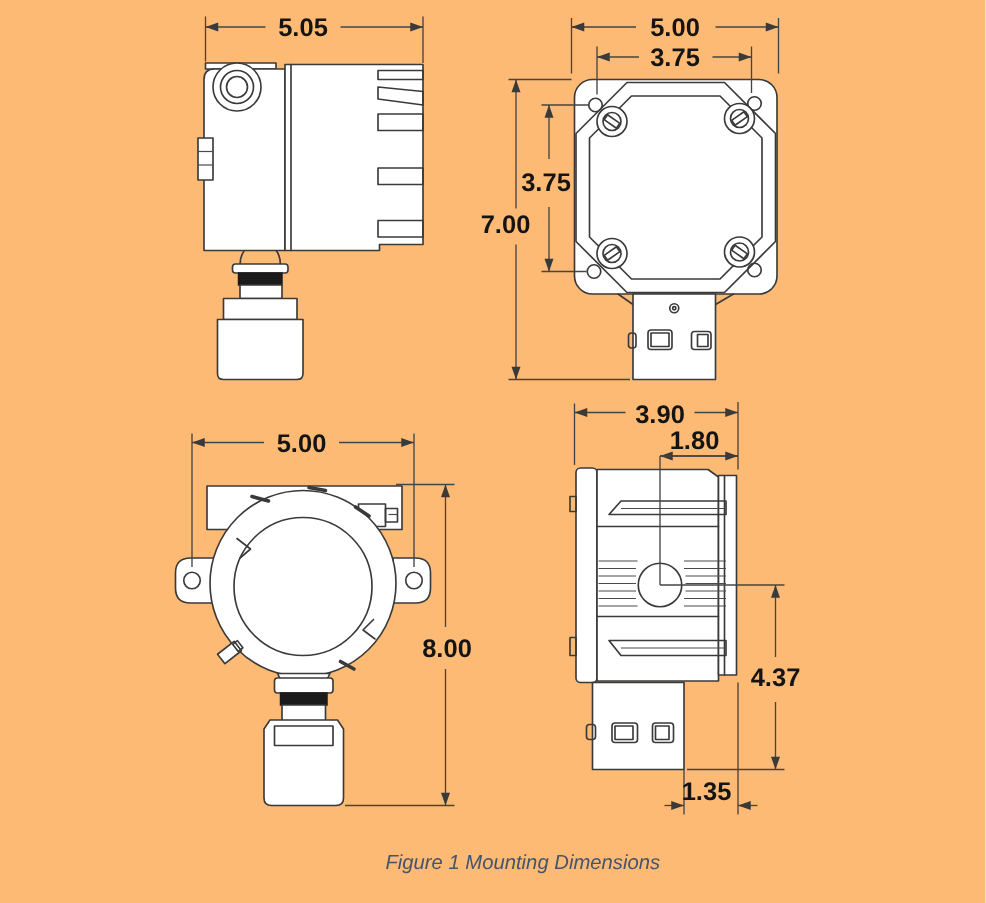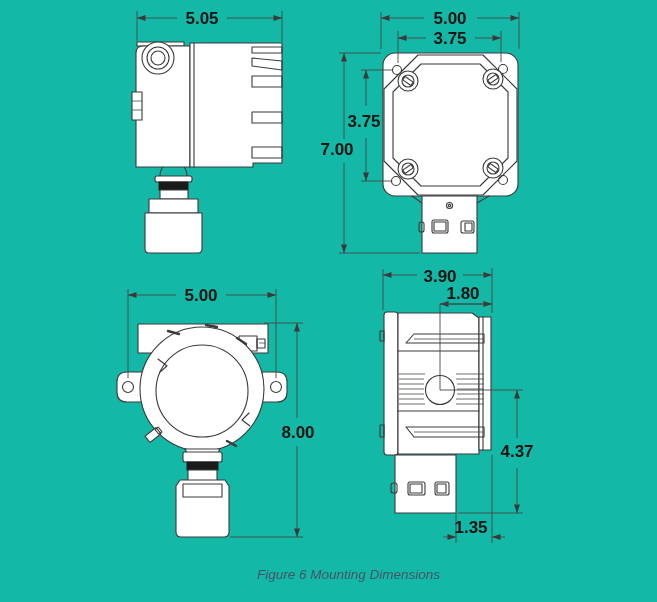--- a/index.html
+++ b/index.html
@@ -1,17 +1,17 @@
 <!DOCTYPE html>
 <html><head>
 <meta charset="utf-8">
 <style>
   html,body { margin:0; padding:0; background:#ffffff; }
   #page {
-    position:relative; width:657px; height:602px; background:#14b8a6;
+    position:relative; width:657px; height:602px; background:#fdba74;
     font-family:"Liberation Sans", sans-serif; overflow:hidden;
   }
   svg { display:block; }
   .part   { fill:none; stroke:#3a3a3a; stroke-width:1.1; stroke-linejoin:round; stroke-linecap:round; }
   .partw  { fill:#ffffff; stroke:#3a3a3a; stroke-width:1.1; stroke-linejoin:round; }
   .thin   { fill:none; stroke:#4a4a4a; stroke-width:0.8; }
   .dark   { fill:#1b1b1b; stroke:#1b1b1b; }
   .tick   { fill:none; stroke:#3a3a3a; stroke-width:2.4; stroke-linecap:round; }
   .dim    { fill:none; stroke:#454545; stroke-width:0.9; }
   .dimtext{ font:700 17px "Liberation Sans", sans-serif; fill:#141414; text-anchor:middle; }
@@ -272,14 +272,14 @@
       <g>
         <line class="dim" x1="456" y1="513" x2="456" y2="543"></line>
         <line class="dim" x1="492" y1="455" x2="492" y2="543"></line>
         <line class="dim" x1="443" y1="537" x2="456" y2="537" marker-end="url(#arr)"></line>
         <line class="dim" x1="505" y1="537" x2="492" y2="537" marker-end="url(#arr)"></line>
         <text class="dimtext" x="471" y="533">1.35</text>
       </g>
     </g>
   </svg>
 
-  <div id="caption">Figure 6 Mounting Dimensions</div>
+  <div id="caption">Figure 1 Mounting Dimensions</div>
 </div>
 
 </body></html>

